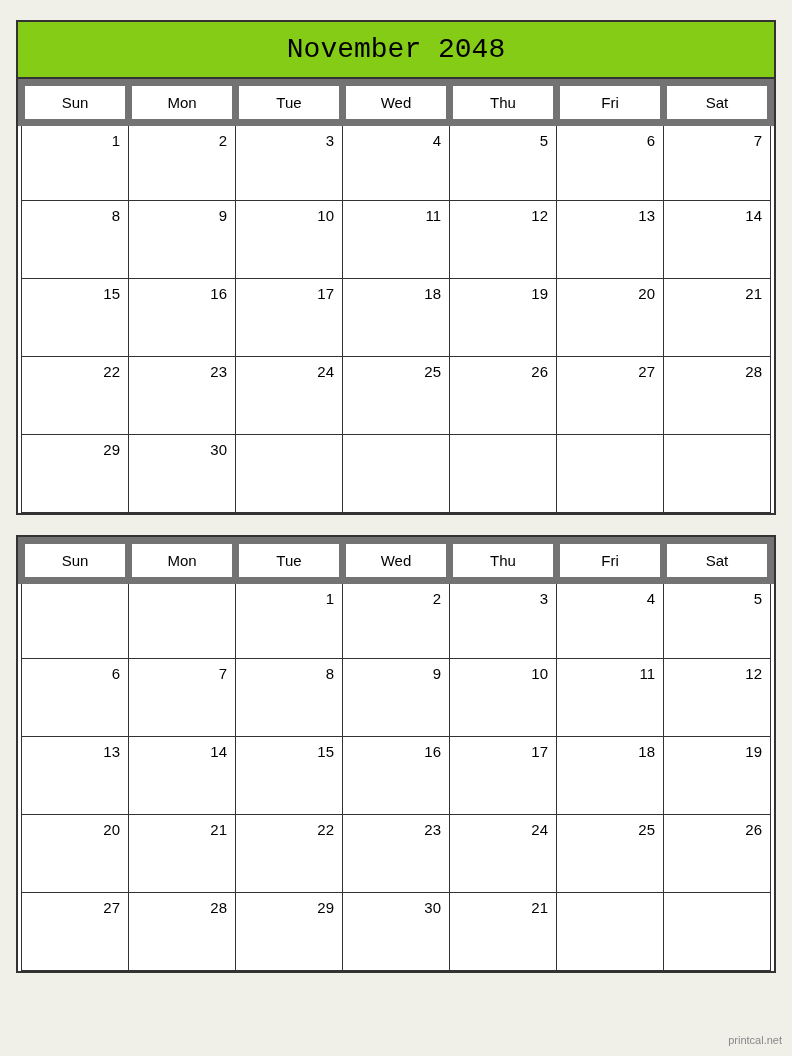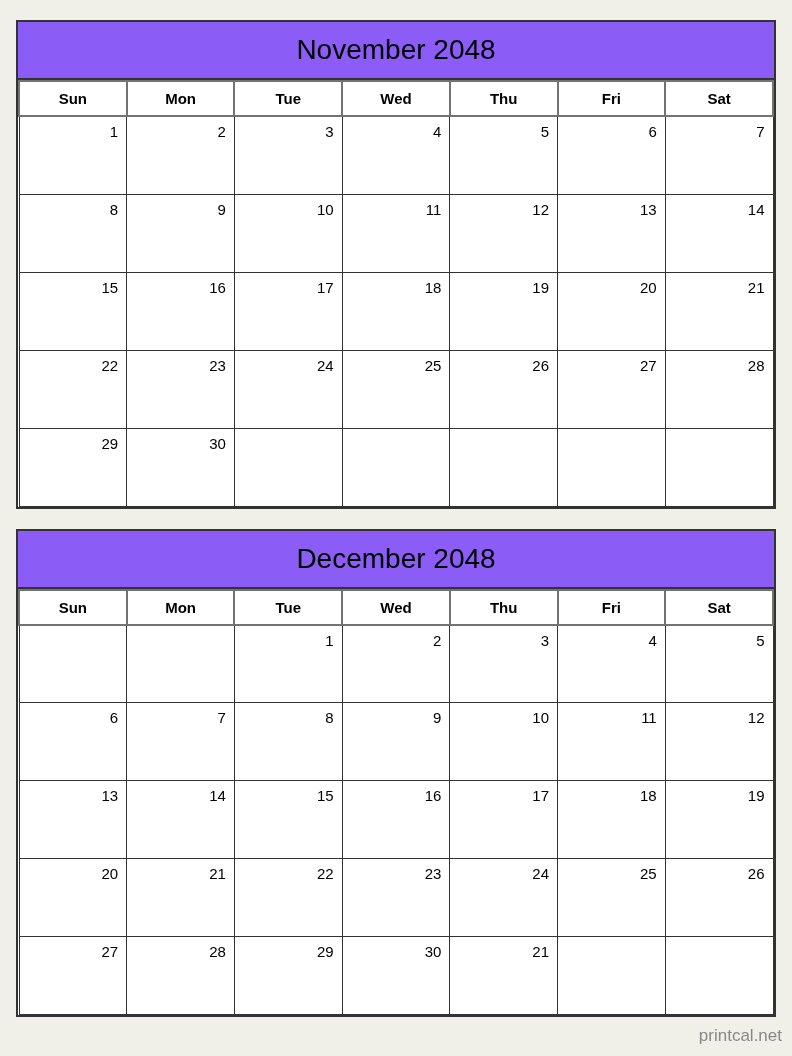--- a/index.html
+++ b/index.html
@@ -25,33 +25,34 @@
       border: 2px solid #333;
       background: #fff;
     }
 
     .calendar-title {
       text-align: center;
       font-size: 28px;
       font-weight: normal;
       padding: 12px;
       border-bottom: 2px solid #333;
-      background: #8b5cf6;
+      background: #84cc16;
+      font-family: Liberation Mono, monospace;
     }
 
     .calendar-grid {
       width: 100%;
       border-collapse: collapse;
     }
 
     .calendar-grid th {
-      border: 2px solid #737373;
+      border: 7px solid #737373;
       padding: 8px 4px;
       font-size: 15px;
-      font-weight: bold;
+      font-weight: normal;
       background: #fff;
     }
 
     .calendar-grid td {
       border: 1px solid #333;
       width: calc(100% / 7);
       height: 78px;
       vertical-align: top;
       text-align: right;
       padding: 6px 8px;
@@ -59,21 +60,21 @@
     }
 
     .calendar-grid td.empty {
       background: #fff;
     }
 
     .watermark {
       position: fixed;
       bottom: 10px;
       right: 10px;
-      font-size: 17px;
+      font-size: 11px;
       color: #888;
     }
   </style>
 </head>
 <body>
 
 <div class="calendar">
   <div class="calendar-title">November 2048</div>
   <table class="calendar-grid">
     <thead>
@@ -136,21 +137,20 @@
         <td class="empty"></td>
         <td class="empty"></td>
         <td class="empty"></td>
         <td class="empty"></td>
       </tr>
     </tbody>
   </table>
 </div>
 
 <div class="calendar">
-  <div class="calendar-title">December 2048</div>
   <table class="calendar-grid">
     <thead>
       <tr>
         <th>Sun</th>
         <th>Mon</th>
         <th>Tue</th>
         <th>Wed</th>
         <th>Thu</th>
         <th>Fri</th>
         <th>Sat</th>

